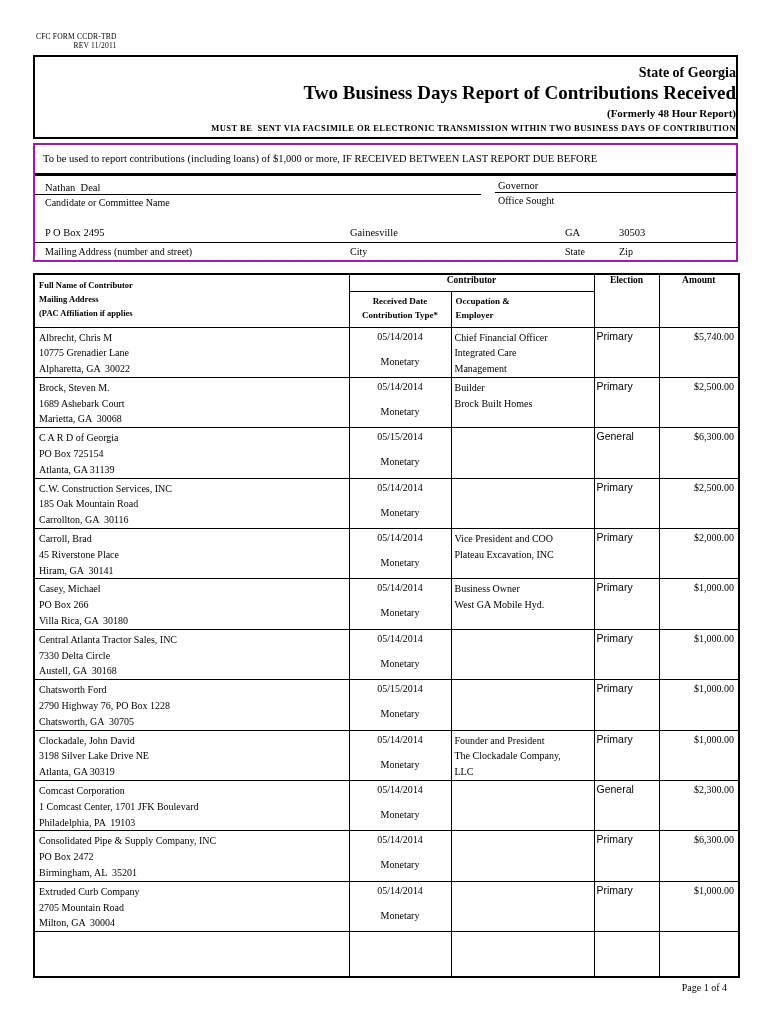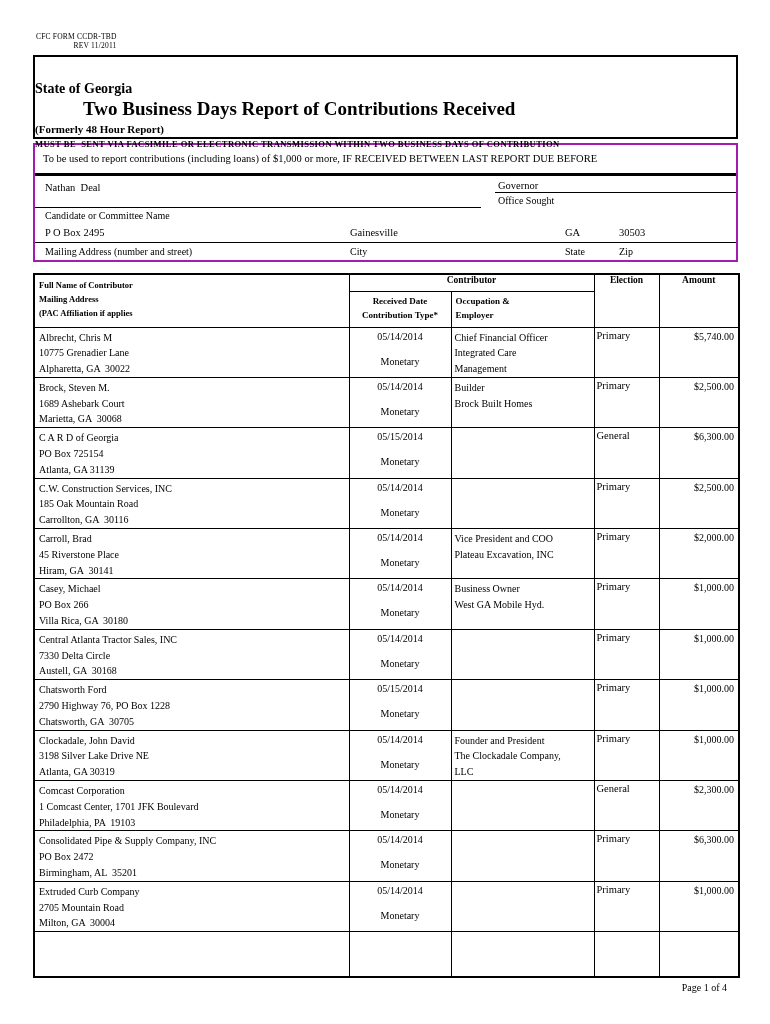--- a/index.html
+++ b/index.html
@@ -18,39 +18,39 @@
     position: absolute; left: 36px; top: 32px;
     font-size: 7.5px; line-height: 9px; letter-spacing: 0.2px; text-align: right;
   }
 
   .sheet { position: absolute; left: 33px; top: 55px; width: 705px; }
 
   
   .title-box {
     border: 2px solid #000;
     height: 84px;
-    text-align: left;
-    padding-top: 24px;
+    text-align: right;
+    padding-top: 8px;
   }
   .t-state  { font-size: 14px; font-weight: bold; }
   .t-title  { font-size: 19px; font-weight: bold; margin-top: 1px; margin-left: 48px; }
   .t-sub    { font-size: 11px; font-weight: bold; margin-top: 3px; }
   .t-instr  { font-size: 8.5px; font-weight: bold; margin-top: 4px; letter-spacing: 0.45px; }
 
   
   .mid-box { border: 2px solid #a21caf; margin-top: 4px; }
   .notice {
     padding: 5px 8px 6px 8px;
     font-size: 10.5px; line-height: 17px;
     border-bottom: 3px solid #000;
   }
   .candidate { position: relative; height: 84px; }
   .field-line { border-bottom: 1.5px solid #000; }
   .cand-name { position: absolute; left: 0; top: 0; width: 446px; }
-  .cand-name .val { padding: 6px 0 14px 10px; font-size: 10.5px; }
+  .cand-name .val { padding: 6px 0 1px 10px; font-size: 10.5px; }
   .cand-office { position: absolute; left: 460px; top: 0; right: 0; }
   .cand-office .val { padding: 4px 0 1px 3px; font-size: 10.5px; }
   .flabel { font-size: 10px; padding-top: 2px; }
   .cand-name .flabel { padding-left: 10px; }
   .cand-office .flabel { padding-left: 3px; }
 
   .addr-vals {
     position: absolute; left: 0; right: 0; top: 48px; height: 19px;
     border-bottom: 1.5px solid #000; font-size: 10.5px;
   }
@@ -85,21 +85,21 @@
   th.h-election, th.h-amount { vertical-align: middle; text-align: center; font-size: 9.5px; }
 
   tbody tr { height: 50px; }
   tbody tr:last-child { height: 45px; }
   td.c-name { padding: 2px 3px 0 4px; font-size: 10px; line-height: 15.8px; }
   td.c-date { text-align: center; padding-top: 3px; font-size: 10px; }
   td.c-date .ctype { margin-top: 14px; }
   td.c-occ { padding: 2px 2px 0 3px; font-size: 10px; line-height: 15.8px; }
   td.c-elec {
     padding: 2px 0 0 2px; text-align: left;
-    font-family: Liberation Serif, serif; font-size: 10.5px;
+    font-family: Liberation Sans, sans-serif; font-size: 10.5px;
   }
   td.c-amt { text-align: right; padding: 3px 4px 0 0; font-size: 10px; }
 
   .page-num {
     text-align: right;
     padding-right: 11px;
     margin-top: 4px;
     font-size: 10px;
   }
 </style>

